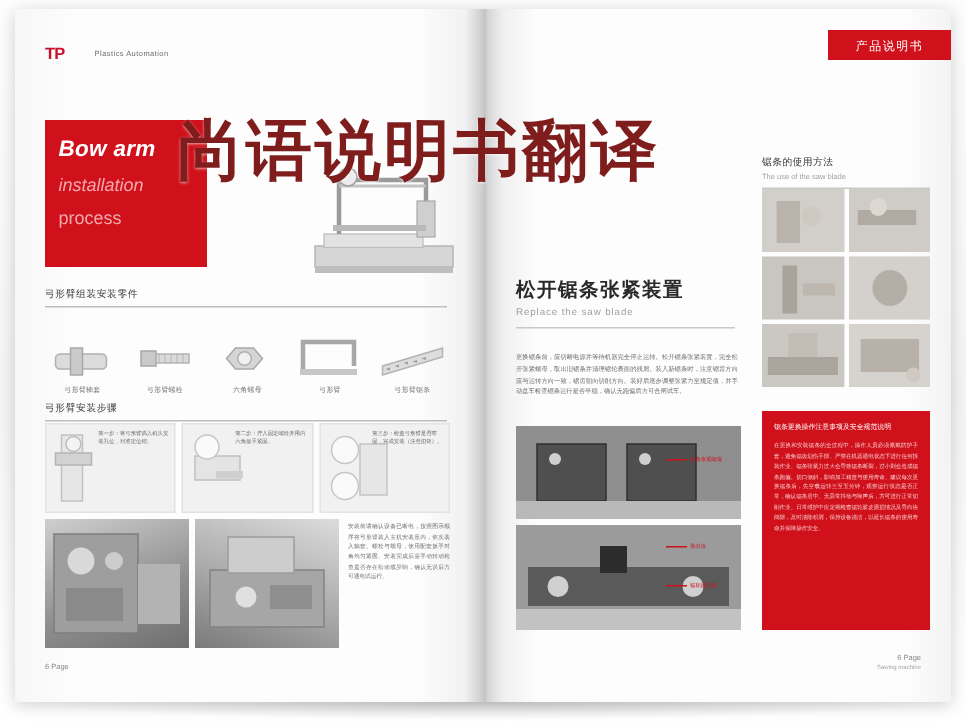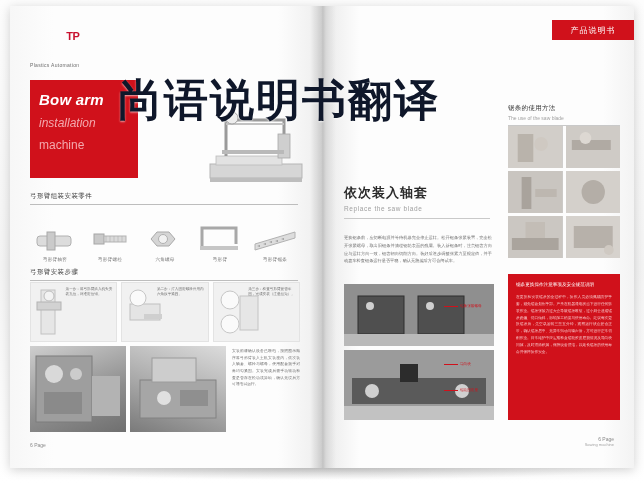--- a/index.html
+++ b/index.html
@@ -18,21 +18,21 @@
   .page{position:absolute;top:0;height:462px;background:#fcfcfc;overflow:hidden;}
   .page.left{left:0;width:312px;background:linear-gradient(90deg,#f7f7f7 0%,#fdfdfd 14%,#fdfdfd 86%,#ededed 100%);}
   .page.right{left:312px;width:312px;background:linear-gradient(90deg,#e9e9e9 0%,#fdfdfd 12%,#fdfdfd 90%,#f3f3f3 100%);}
 
   
   .gutter{position:absolute;left:300px;top:0;width:26px;height:462px;
           background:linear-gradient(90deg,rgba(0,0,0,0) 0%,rgba(0,0,0,.13) 42%,rgba(0,0,0,.16) 50%,rgba(0,0,0,.08) 62%,rgba(0,0,0,0) 100%);
           pointer-events:none;z-index:40;}
 
   
-  .logo{position:absolute;left:20px;top:24px;display:flex;align-items:flex-end;gap:20px;flex-direction:column;}
+  .logo{position:absolute;left:20px;top:24px;display:flex;align-items:center;gap:20px;}
   .logo .mark{color:#c8102e;font-size:11px;font-weight:bold;letter-spacing:-.5px;}
   .logo .txt{color:#6d6d6d;font-size:5px;letter-spacing:.3px;}
 
   .redblock{position:absolute;left:20px;top:74px;width:108px;height:98px;background:#d0111b;}
   .redblock .t1{position:absolute;left:9px;top:11px;color:#fff;font-size:15px;font-weight:bold;letter-spacing:.2px;font-style:italic;}
   .redblock .t2{position:absolute;left:9px;top:36px;color:#f3a8ad;font-size:12px;font-style:italic;}
   .redblock .t3{position:absolute;left:9px;top:58px;color:#f3a8ad;font-size:12px;}
 
   
   .saw-hero{position:absolute;left:196px;top:88px;width:104px;height:92px;}
@@ -96,21 +96,21 @@
   .callout{position:absolute;font-size:3.6px;color:#d0111b;white-space:nowrap;}
   .callout i{display:inline-block;width:14px;height:1px;background:#d0111b;vertical-align:middle;margin-right:2px;}
 
   .rpagenum{position:absolute;right:20px;top:430px;text-align:right;}
   .rpagenum .n{font-size:5px;color:#8a8a8a;}
   .rpagenum .s{font-size:4px;color:#a6a6a6;}
 
   
   .watermark{position:absolute;left:118px;top:70px;width:420px;height:60px;
              display:flex;align-items:center;justify-content:flex-start;
-             font-size:44px;font-weight:bold;color:#0f172a;letter-spacing:2px;
+             font-size:44px;font-weight:bold;color:#7f1d1d;letter-spacing:2px;
              font-family:"DejaVu Sans",sans-serif;z-index:60;
              text-shadow:0 1px 2px rgba(255,255,255,.65);}
 
   .shadow-bottom{position:absolute;left:10px;top:468px;width:624px;height:12px;
                  background:radial-gradient(ellipse at 50% 0%,rgba(0,0,0,.16),rgba(0,0,0,0) 70%);}
 </style>
 </head>
 <body>
 
 <div class="stage">
@@ -121,21 +121,21 @@
     <div class="page left">
 
       <div class="logo">
         <span class="mark">TP</span>
         <span class="txt">Plastics Automation</span>
       </div>
 
       <div class="redblock">
         <div class="t1">Bow arm</div>
         <div class="t2">installation</div>
-        <div class="t3">machine</div>
+        <div class="t3">process</div>
       </div>
 
       <div class="saw-hero">
         <svg width="104" height="92" viewBox="0 0 104 92">
           <rect x="4" y="70" width="92" height="14" fill="#d6d6d6" stroke="#b5b5b5" stroke-width="1"></rect>
           <rect x="10" y="62" width="66" height="9" fill="#e2e2e2" stroke="#bcbcbc" stroke-width=".8"></rect>
           <path d="M20 62 L20 26 L78 26 L78 44" fill="none" stroke="#9a9a9a" stroke-width="3"></path>
           <path d="M20 30 L78 30" stroke="#c2c2c2" stroke-width="2"></path>
           <rect x="72" y="40" width="12" height="24" fill="#cfcfcf" stroke="#a8a8a8" stroke-width=".8"></rect>
           <circle cx="26" cy="24" r="6" fill="#ededed" stroke="#a0a0a0" stroke-width="1"></circle>
@@ -307,21 +307,21 @@
             </svg>
         </div>
       </div>
 
       <div class="redpanel">
         <div class="ph">锯条更换操作注意事项及安全规范说明</div>
         <div class="pb">在更换和安装锯条的全过程中，操作人员必须佩戴防护手套，避免锯齿划伤手部。严禁在机器通电状态下进行任何拆装作业。锯条张紧力过大会导致锯条断裂，过小则会造成锯条跑偏、切口倾斜，影响加工精度与使用寿命。建议每次更换锯条后，先空载运转三至五分钟，观察运行状态是否正常，确认锯条居中、无异常抖动与噪声后，方可进行正常切削作业。日常维护中应定期检查锯轮胶皮磨损情况及导向块间隙，及时清除积屑，保持设备清洁，以延长锯条的使用寿命并保障操作安全。</div>
       </div>
 
       <div class="rtitle">
-        <div class="zh">依次装入轴套</div>
+        <div class="zh">松开锯条张紧装置</div>
         <div class="en">Replace the saw blade</div>
         <div class="rule"></div>
       </div>
 
       <div class="rbody">更换锯条前，应切断电源并等待机器完全停止运转。松开锯条张紧装置，完全松开张紧螺母，取出旧锯条并清理锯轮表面的残屑。装入新锯条时，注意锯齿方向应与运转方向一致，锯齿朝向切削方向。装好后逐步调整张紧力至规定值，并手动盘车检查锯条运行是否平稳，确认无跑偏后方可合闸试车。</div>
 
       <div class="tech techA">
         <svg width="150" height="62" viewBox="0 0 150 62" preserveAspectRatio="none">
           <rect width="150" height="62" fill="#8f8f8f"></rect>
           <rect x="14" y="12" width="46" height="38" fill="#4f4f4f" stroke="#2f2f2f"></rect>

